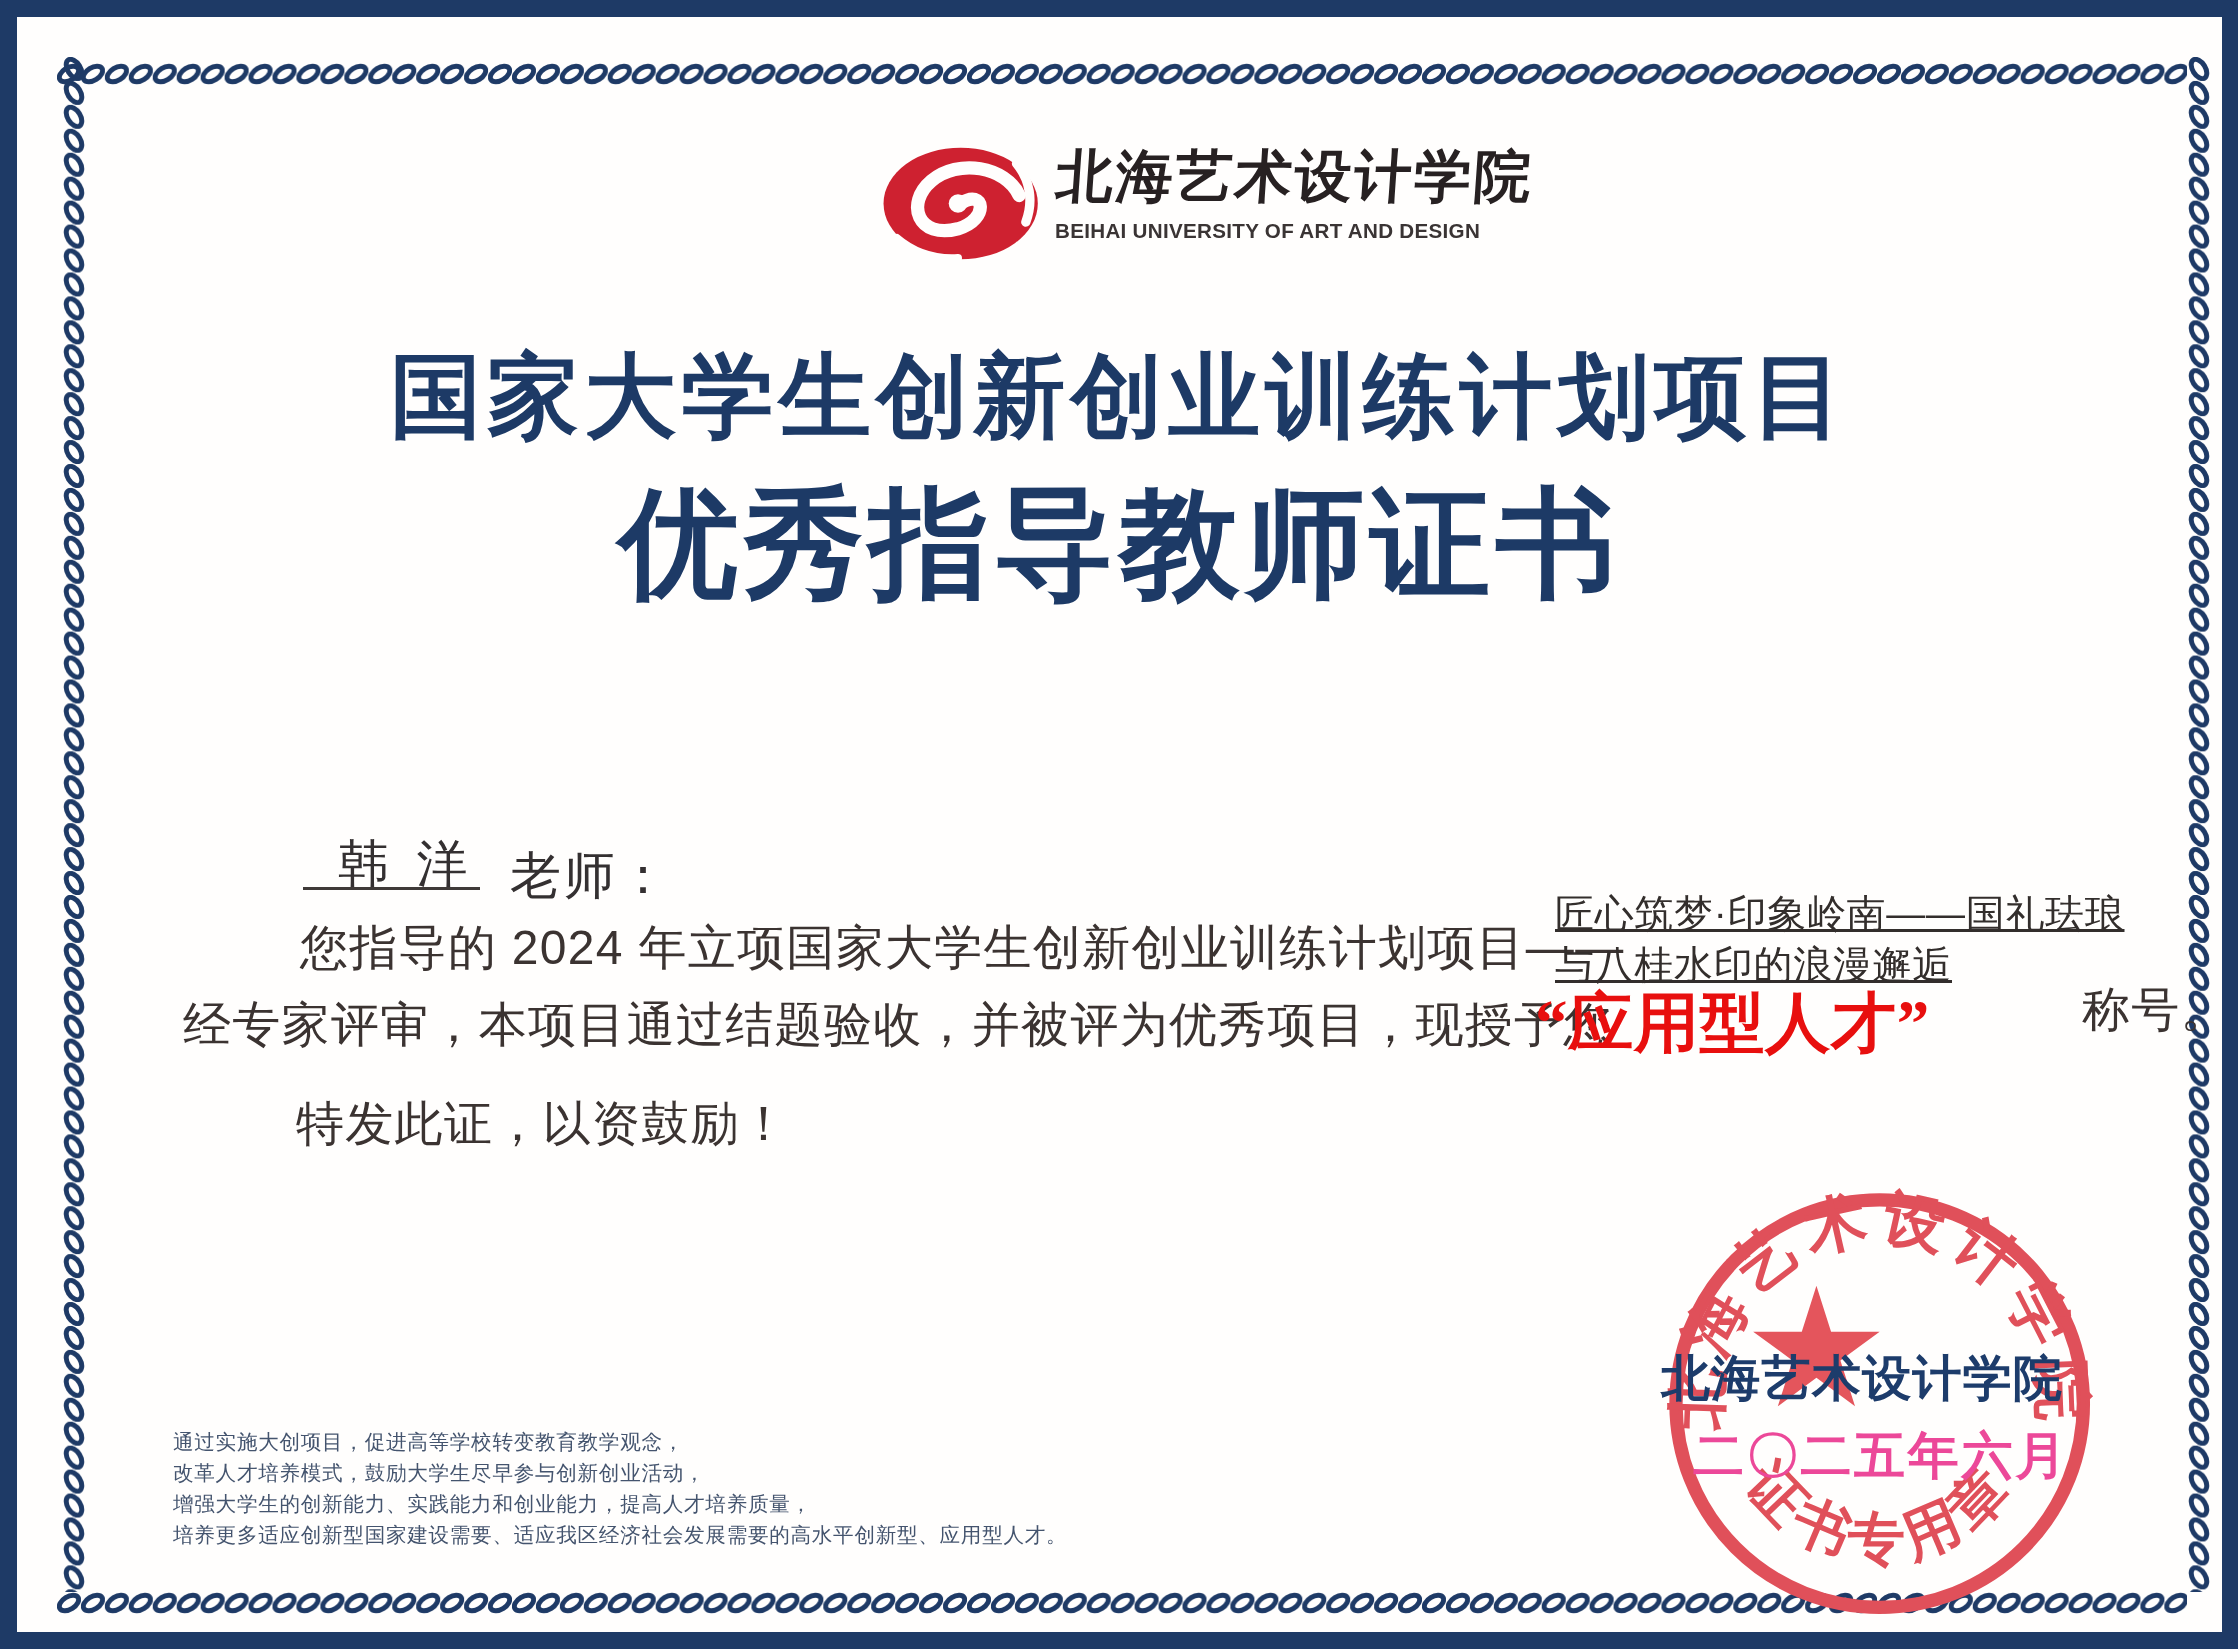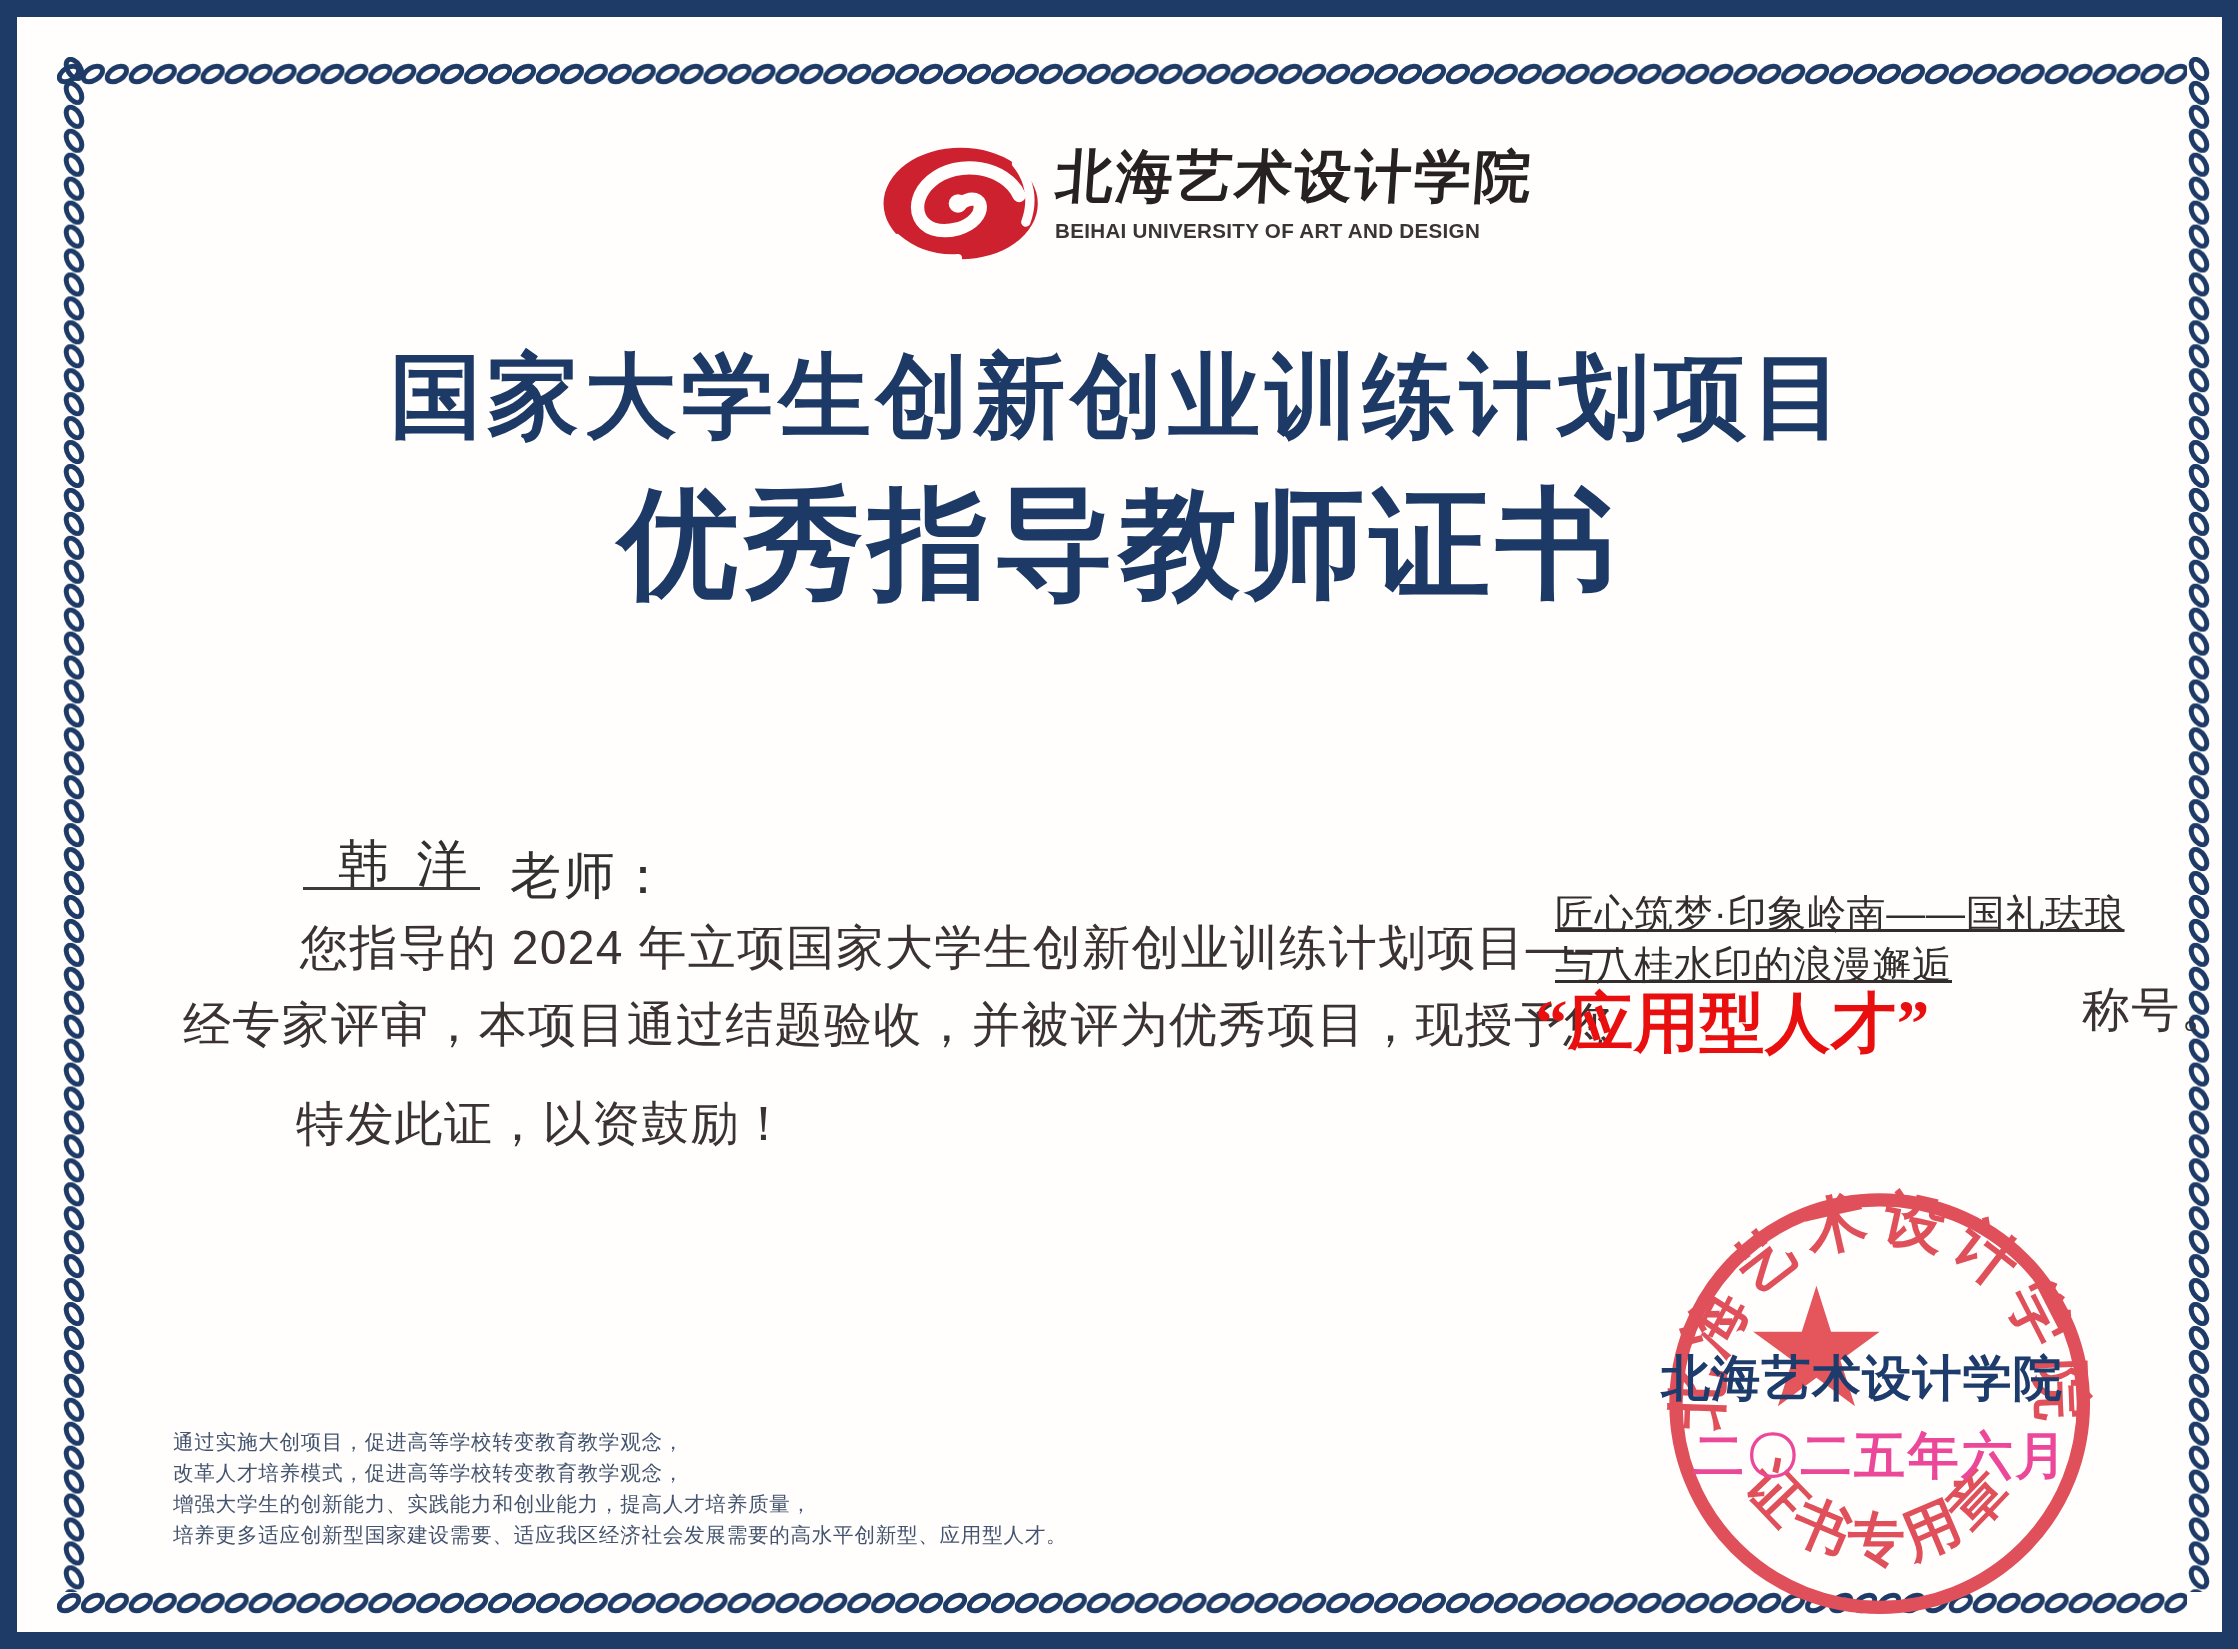--- a/index.html
+++ b/index.html
@@ -143,21 +143,21 @@
     <div>匠心筑梦·印象岭南——国礼珐琅</div>
     <div>与八桂水印的浪漫邂逅</div>
   </div>
   <div class="bodyline body2">经专家评审，本项目通过结题验收，并被评为优秀项目，现授予您</div>
   <div class="award">“应用型人才”</div>
   <div class="award-suffix">称号。</div>
   <div class="bodyline body3">特发此证，以资鼓励！</div>
 
   <div class="footnote">
     <div>通过实施大创项目，促进高等学校转变教育教学观念，</div>
-    <div>改革人才培养模式，促进高等学校转变教育教学观念，</div>
+    <div>改革人才培养模式，鼓励大学生尽早参与创新创业活动，</div>
     <div>增强大学生的创新能力、实践能力和创业能力，提高人才培养质量，</div>
     <div>培养更多适应创新型国家建设需要、适应我区经济社会发展需要的高水平创新型、应用型人才。</div>
   </div>
 
   <svg class="seal-svg" viewBox="0 0 700 700">
     <defs>
       <path id="arcTop" d="M 113 410 A 242 242 0 1 1 577 410"></path>
       <path id="arcBottom" d="M 152 480 A 238 238 0 0 0 538 480"></path>
     </defs>
     <circle cx="345" cy="345" r="306" fill="none" stroke="#e0505a" stroke-width="20"></circle>

